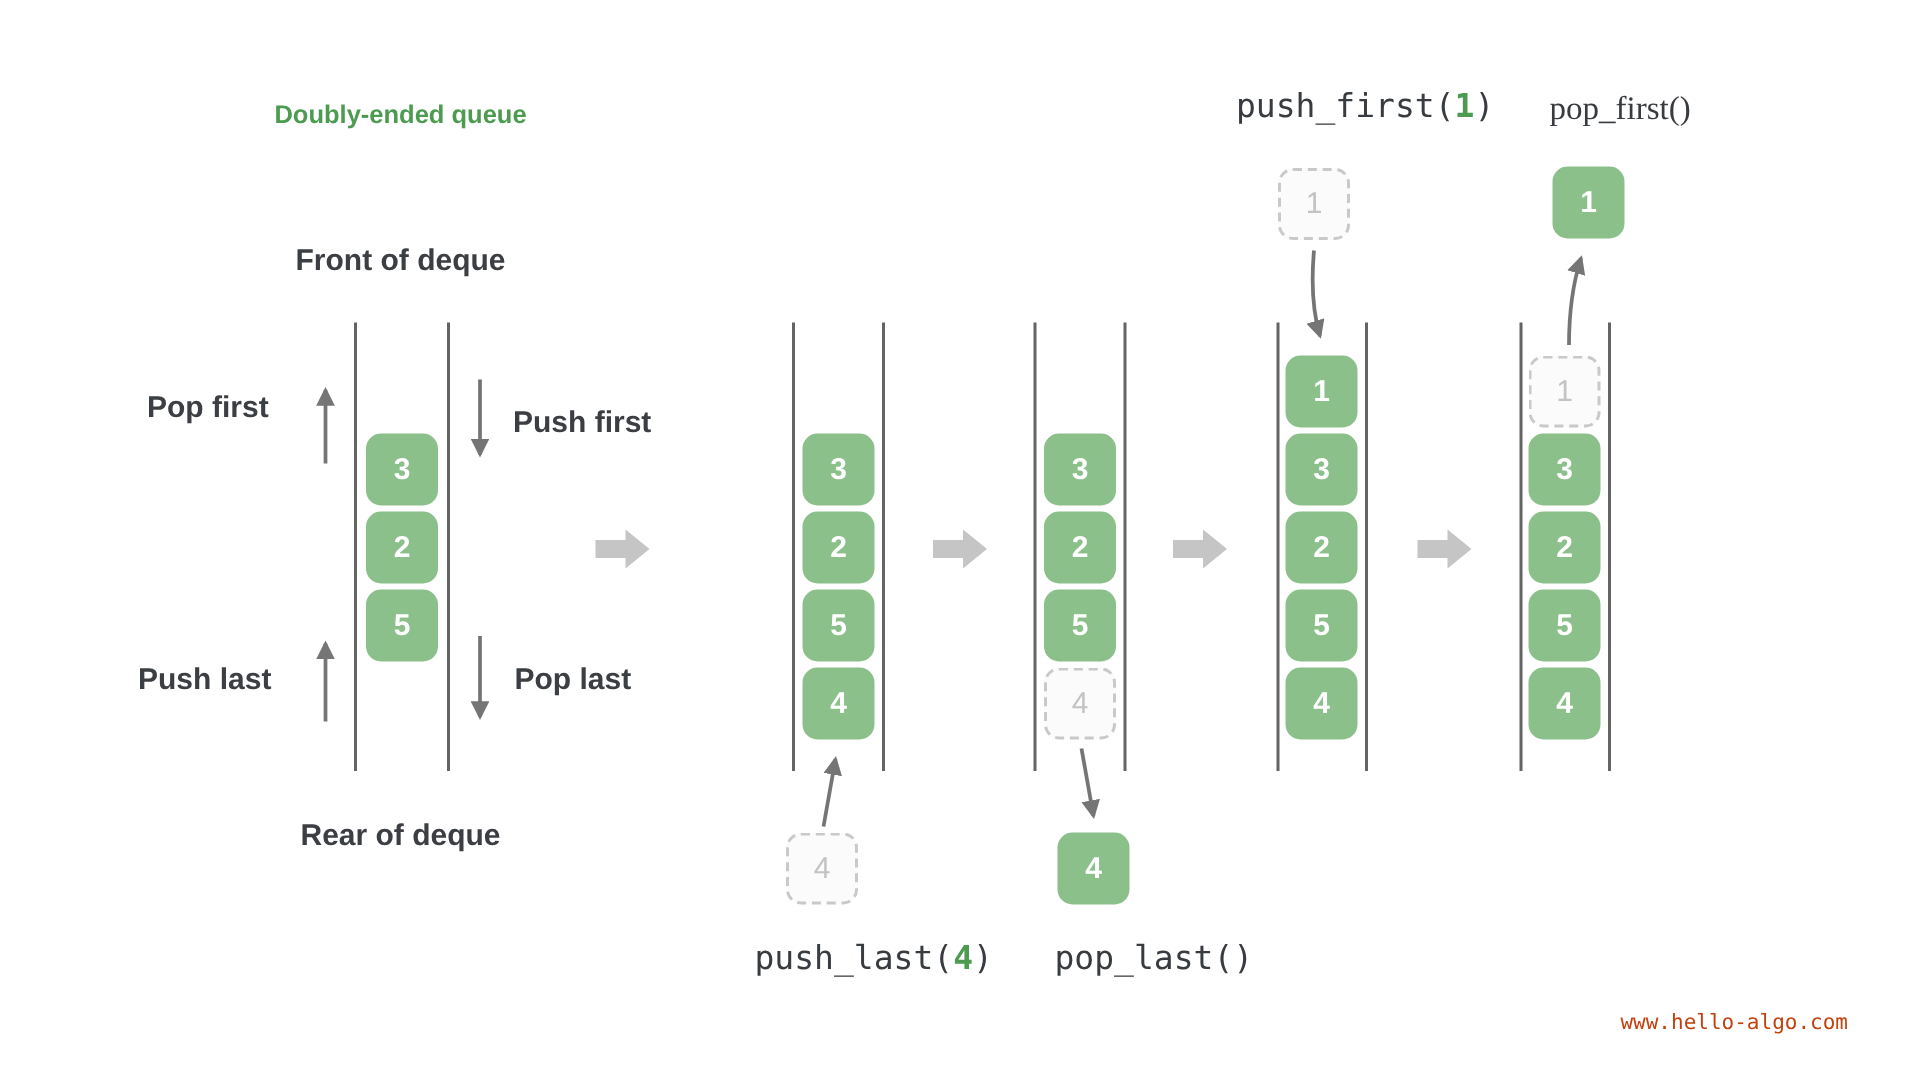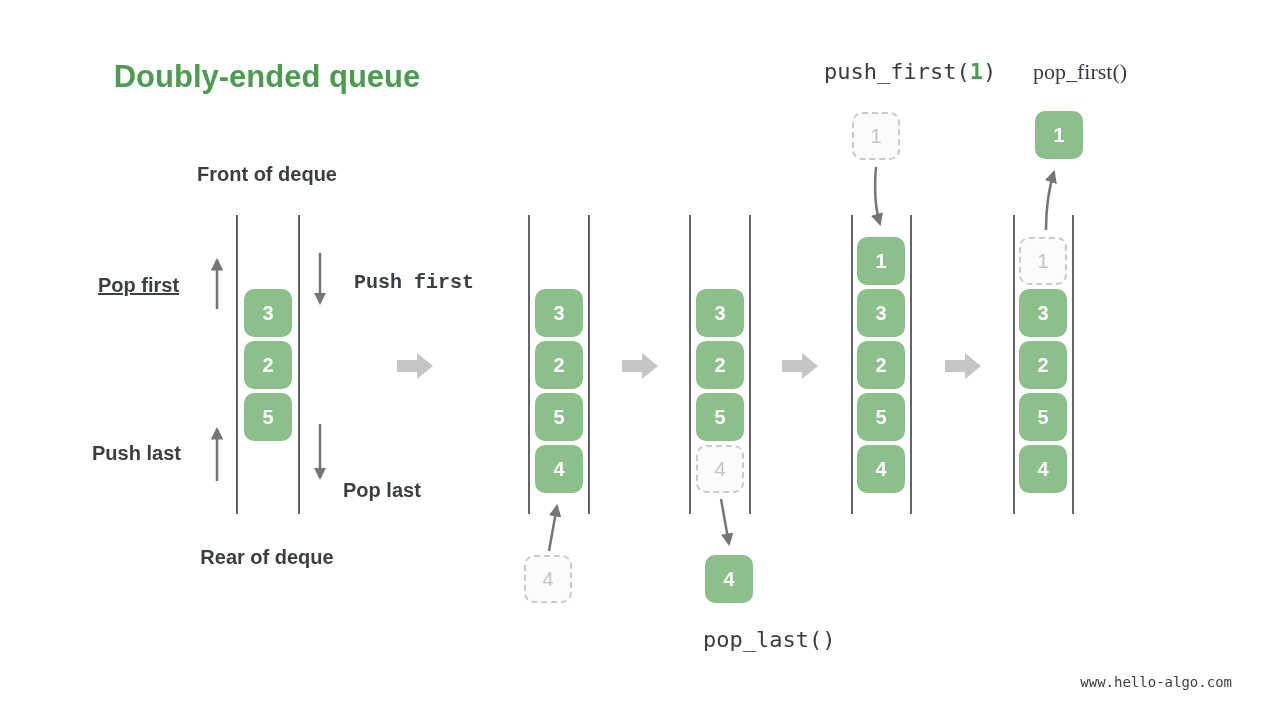--- a/index.html
+++ b/index.html
@@ -2,21 +2,21 @@
 <html><head>
 <meta charset="utf-8">
 <style>
   html,body { margin:0; padding:0; background:#ffffff; }
   #canvas {
     position:relative; width:1280px; height:720px; overflow:hidden;
     background:#ffffff; font-family:"Liberation Sans", sans-serif;
   }
   .title {
     position:absolute; left:112px; top:57px; width:310px;
-    text-align:center; color:#4c9b50; font-size:31px; font-weight:bold; line-height:39px;
+    text-align:center; color:#4c9b50; font-size:17px; font-weight:bold; line-height:39px;
   }
   .big-label {
     position:absolute; left:112px; width:310px; text-align:center;
     color:#3b3e42; font-size:20px; font-weight:bold;
   }
   .op-label {
     position:absolute; color:#3b3e42; font-size:20px; font-weight:bold; white-space:nowrap;
   }
   .rail { position:absolute; width:2px; top:215px; height:299px; background:#646464; }
   .cell {
@@ -26,40 +26,40 @@
   }
   .cell.solid { background:#8bc08b; color:#ffffff; }
   .cell.dashed { background:#fbfbfb; border:2px dashed #c9c9c9; color:#c3c3c3; font-weight:400; }
   .code {
     position:absolute; font-family:"DejaVu Sans Mono", monospace;
     font-size:22px; color:#383c40; white-space:pre;
   }
   .code .arg { color:#4c9b50; font-weight:bold; }
   .watermark {
     position:absolute; right:48px; top:674px;
-    font-family:"DejaVu Sans Mono", monospace; font-size:14px; color:#404040;
+    font-family:"DejaVu Sans Mono", monospace; font-size:14px; color:#c2410c;
   }
   svg.arrows { position:absolute; left:0; top:0; }
 </style>
 </head>
 <body>
 
 <div id="canvas">
 
   <div class="title">
     <div>Doubly-ended queue</div>
   </div>
 
   <div class="big-label" style="top:163px;">Front of deque</div>
   <div class="big-label" style="top:546px;">Rear of deque</div>
 
-  <div class="op-label" style="left:98px;  top:274px;text-decoration:underline;">Pop first</div>
-  <div class="op-label" style="left:354px; top:271px;font-family:Liberation Mono, monospace;">Push first</div>
+  <div class="op-label" style="left:98px;  top:261px;">Pop first</div>
+  <div class="op-label" style="left:342px; top:271px;">Push first</div>
   <div class="op-label" style="left:92px;  top:442px;text-align:center;">Push last</div>
-  <div class="op-label" style="left:343px; top:442px;margin-top:37px;">Pop last</div>
+  <div class="op-label" style="left:343px; top:442px;">Pop last</div>
 
   <div class="rail" style="left:236px;"></div>
   <div class="rail" style="left:298px;"></div>
   <div class="cell solid" style="left:244px; top:289px;">3</div>
   <div class="cell solid" style="left:244px; top:341px;">2</div>
   <div class="cell solid" style="left:244px; top:393px;">5</div>
 
   <div class="rail" style="left:528px;"></div>
   <div class="rail" style="left:588px;"></div>
   <div class="cell solid" style="left:535px; top:289px;">3</div>
@@ -87,20 +87,21 @@
 
   <div class="rail" style="left:1013px;"></div>
   <div class="rail" style="left:1072px;"></div>
   <div class="cell solid" style="left:1035px; top:111px;">1</div>
   <div class="cell dashed" style="left:1019px; top:237px;">1</div>
   <div class="cell solid" style="left:1019px; top:289px;">3</div>
   <div class="cell solid" style="left:1019px; top:341px;">2</div>
   <div class="cell solid" style="left:1019px; top:393px;">5</div>
   <div class="cell solid" style="left:1019px; top:445px;">4</div>
 
+  <div class="code" style="left:503px; top:627px;"><span>push_last(</span><span class="arg">4</span><span>)</span></div>
   <div class="code" style="left:703px; top:627px;">pop_last()</div>
   <div class="code" style="left:824px; top:59px;text-align:center;"><span>push_first(</span><span class="arg">1</span><span>)</span></div>
   <div class="code" style="left:1033px; top:59px;font-family:Liberation Serif, serif;">pop_first()</div>
 
   <svg class="arrows" width="1280" height="720" viewBox="0 0 1280 720">
     <defs>
       <marker id="ah" markerWidth="6" markerHeight="6" refX="4.2" refY="2.5" orient="auto" markerUnits="strokeWidth">
         <path d="M0,0 L5,2.5 L0,5 z" fill="#757575"></path>
       </marker>
     </defs>

